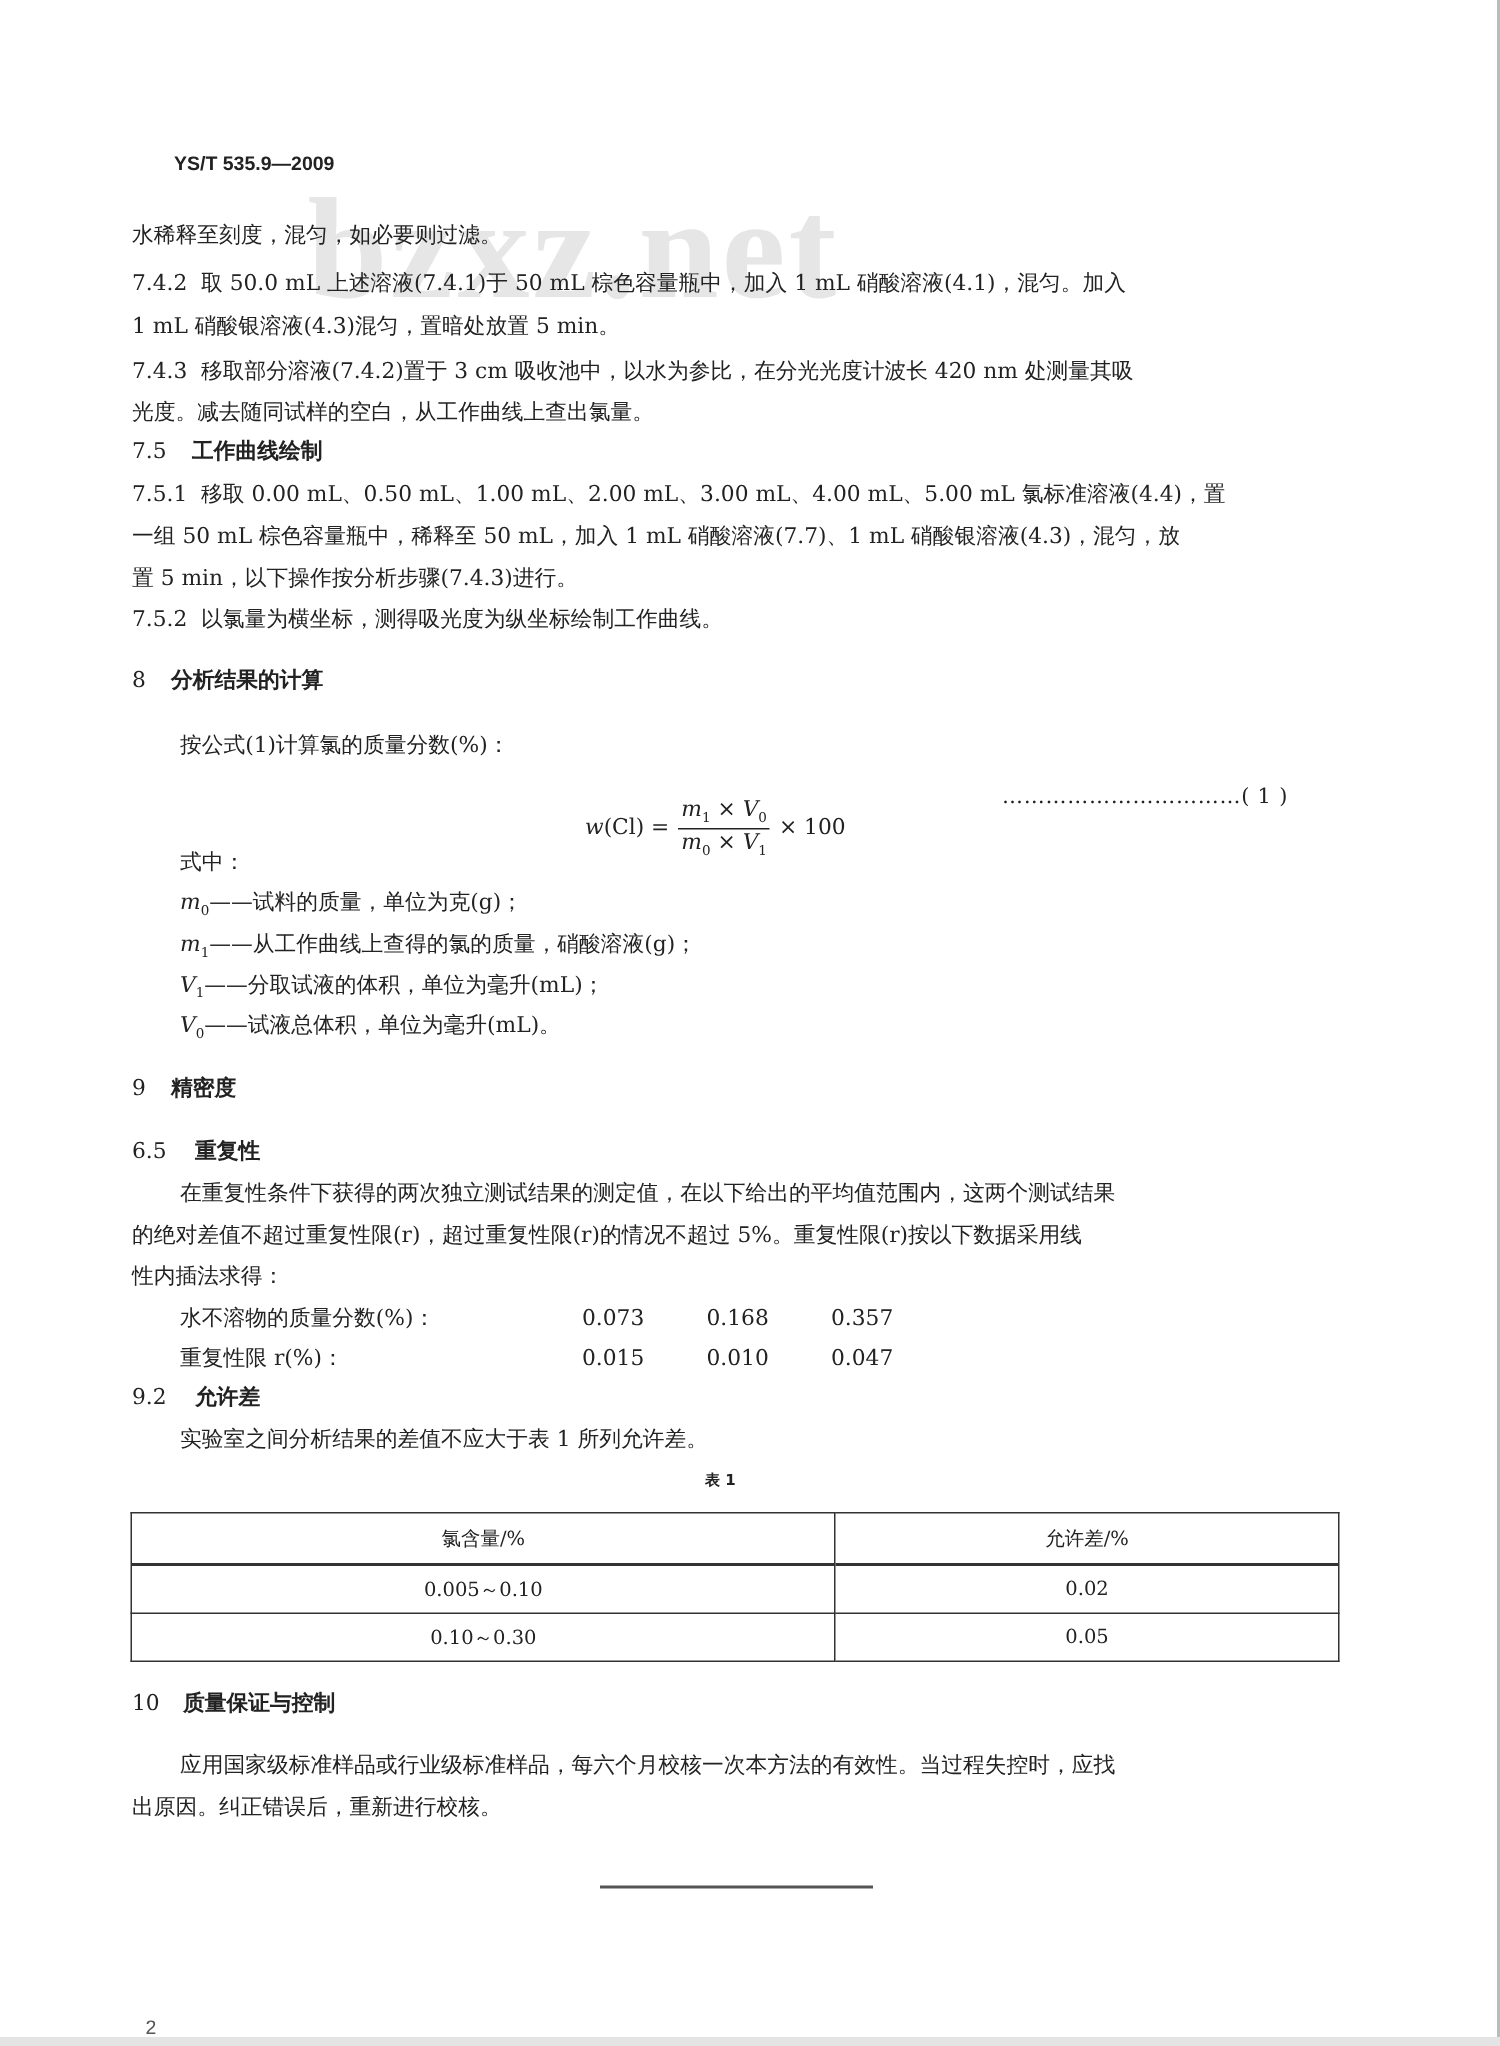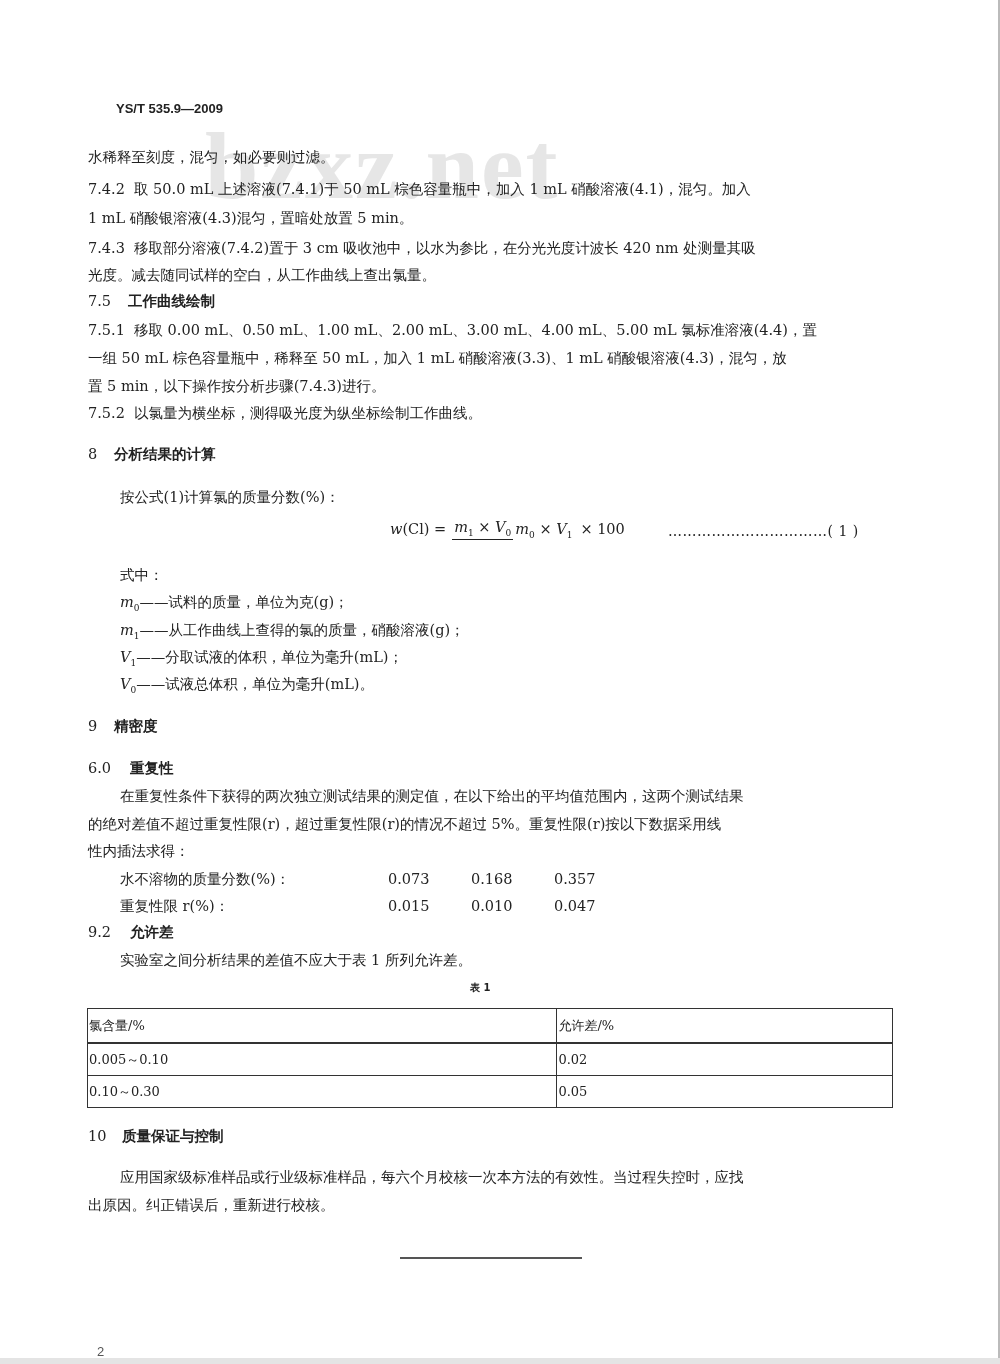--- a/index.html
+++ b/index.html
@@ -13,28 +13,28 @@
       position: absolute; left: 205px; top: 118px; font-family: Liberation Serif, serif; font-weight: bold;
       font-size: 96px; color: rgba(200,200,200,0.45); letter-spacing: 2px; line-height: 1; pointer-events: none;
     }
     .header { position: absolute; left: 88px; top: 101px; font-family: "Liberation Sans", sans-serif; font-size: 13px; font-weight: bold; margin-left: 28px; }
     .ln { position: absolute; left: 88px; font-size: 14.5px; white-space: nowrap; line-height: 20px; }
     .ind { left: 120px; }
     .b { font-weight: bold; font-family: "DejaVu Sans", sans-serif; }
     .sec { display: inline-block; width: 46px; }
     .formula { position: absolute; left: 390px; top: 515px; font-size: 14.5px; display: flex; align-items: center; }
     .formula i { font-style: italic; }
-    .frac { display: inline-flex; flex-direction: row; align-items: center; margin: 4px 6px; }
+    .frac { display: inline-flex; flex-direction: column; align-items: center; margin: 17px 6px; }
     .frac .num-line { border-bottom: 1px solid #222; padding: 0 2px 1px; }
     .frac .den-line { padding: 1px 2px 0; }
     sub { font-size: 9px; }
     .eqno { position: absolute; left: 668px; top: 523px; font-size: 14px; letter-spacing: 0.5px; }
     .vals span { display: inline-block; }
     table.t1 { position: absolute; left: 87px; top: 1008px; width: 806px; border-collapse: collapse; font-size: 13px; }
-    table.t1 td, table.t1 th { border: 1.5px solid #333; text-align: left; height: 29px; font-weight: normal; }
+    table.t1 td, table.t1 th { border: 1.5px solid #333; text-align: center; height: 29px; font-weight: normal; }
     table.t1 tr.head th { border-bottom: 2px solid #333; height: 31px; }
     .rule { position: absolute; left: 400px; top: 1257px; width: 182px; height: 2px; background: #555; }
     .pageno { position: absolute; left: 97px; top: 1344px; font-family: "Liberation Sans", sans-serif; font-size: 13px; color: #555; }
   </style>
 </head>
 <body>
 
 <div class="page-edge-right"></div>
 <div class="page-bottom"></div>
 <div class="watermark">bzxz.net</div>
@@ -42,21 +42,21 @@
 <div class="header">YS/T 535.9—2009</div>
 
 <div class="ln" style="top:147px">水稀释至刻度，混匀，如必要则过滤。</div>
 <div class="ln" style="top:179px"><span class="sec">7.4.2</span><span>取 50.0 mL 上述溶液(7.4.1)于 50 mL 棕色容量瓶中，加入 1 mL 硝酸溶液(4.1)，混匀。加入</span></div>
 <div class="ln" style="top:208px">1 mL 硝酸银溶液(4.3)混匀，置暗处放置 5 min。</div>
 <div class="ln" style="top:238px"><span class="sec">7.4.3</span><span>移取部分溶液(7.4.2)置于 3 cm 吸收池中，以水为参比，在分光光度计波长 420 nm 处测量其吸</span></div>
 <div class="ln" style="top:265px">光度。减去随同试样的空白，从工作曲线上查出氯量。</div>
 
 <div class="ln" style="top:291px"><span class="sec" style="width:40px">7.5</span><span class="b">工作曲线绘制</span></div>
 <div class="ln" style="top:320px"><span class="sec">7.5.1</span><span>移取 0.00 mL、0.50 mL、1.00 mL、2.00 mL、3.00 mL、4.00 mL、5.00 mL 氯标准溶液(4.4)，置</span></div>
-<div class="ln" style="top:348px">一组 50 mL 棕色容量瓶中，稀释至 50 mL，加入 1 mL 硝酸溶液(3.3)、1 mL 硝酸银溶液(4.3)，混匀，放</div>
+<div class="ln" style="top:348px">一组 50 mL 棕色容量瓶中，稀释至 50 mL，加入 1 mL 硝酸溶液(7.7)、1 mL 硝酸银溶液(4.3)，混匀，放</div>
 <div class="ln" style="top:376px">置 5 min，以下操作按分析步骤(7.4.3)进行。</div>
 <div class="ln" style="top:403px"><span class="sec">7.5.2</span><span>以氯量为横坐标，测得吸光度为纵坐标绘制工作曲线。</span></div>
 
 <div class="ln" style="top:444px"><span class="sec" style="width:26px">8</span><span class="b">分析结果的计算</span></div>
 <div class="ln ind" style="top:487px">按公式(1)计算氯的质量分数(%)：</div>
 
 <div class="formula">
   <span><i>w</i>(Cl) =</span>
   <span class="frac">
     <span class="num-line"><i>m</i><sub>1</sub> <span>×</span> <i>V</i><sub>0</sub></span>
@@ -66,21 +66,21 @@
 </div>
 <div class="eqno">……………………………( 1 )</div>
 
 <div class="ln ind" style="top:565px">式中：</div>
 <div class="ln ind" style="top:592px"><i>m</i><sub>0</sub><span>——试料的质量，单位为克(g)；</span></div>
 <div class="ln ind" style="top:620px"><i>m</i><sub>1</sub><span>——从工作曲线上查得的氯的质量，硝酸溶液(g)；</span></div>
 <div class="ln ind" style="top:647px"><i>V</i><sub>1</sub><span>——分取试液的体积，单位为毫升(mL)；</span></div>
 <div class="ln ind" style="top:674px"><i>V</i><sub>0</sub><span>——试液总体积，单位为毫升(mL)。</span></div>
 
 <div class="ln" style="top:716px"><span class="sec" style="width:26px">9</span><span class="b">精密度</span></div>
-<div class="ln" style="top:758px"><span class="sec" style="width:42px">6.0</span><span class="b">重复性</span></div>
+<div class="ln" style="top:758px"><span class="sec" style="width:42px">6.5</span><span class="b">重复性</span></div>
 <div class="ln ind" style="top:786px">在重复性条件下获得的两次独立测试结果的测定值，在以下给出的平均值范围内，这两个测试结果</div>
 <div class="ln" style="top:814px">的绝对差值不超过重复性限(r)，超过重复性限(r)的情况不超过 5%。重复性限(r)按以下数据采用线</div>
 <div class="ln" style="top:841px">性内插法求得：</div>
 
 <div class="ln ind vals" style="top:869px">
   <span style="width:268px">水不溶物的质量分数(%)：</span><span style="width:83px">0.073</span><span style="width:83px">0.168</span><span>0.357</span>
 </div>
 <div class="ln ind vals" style="top:896px">
   <span style="width:268px">重复性限 r(%)：</span><span style="width:83px">0.015</span><span style="width:83px">0.010</span><span>0.047</span>
 </div>

